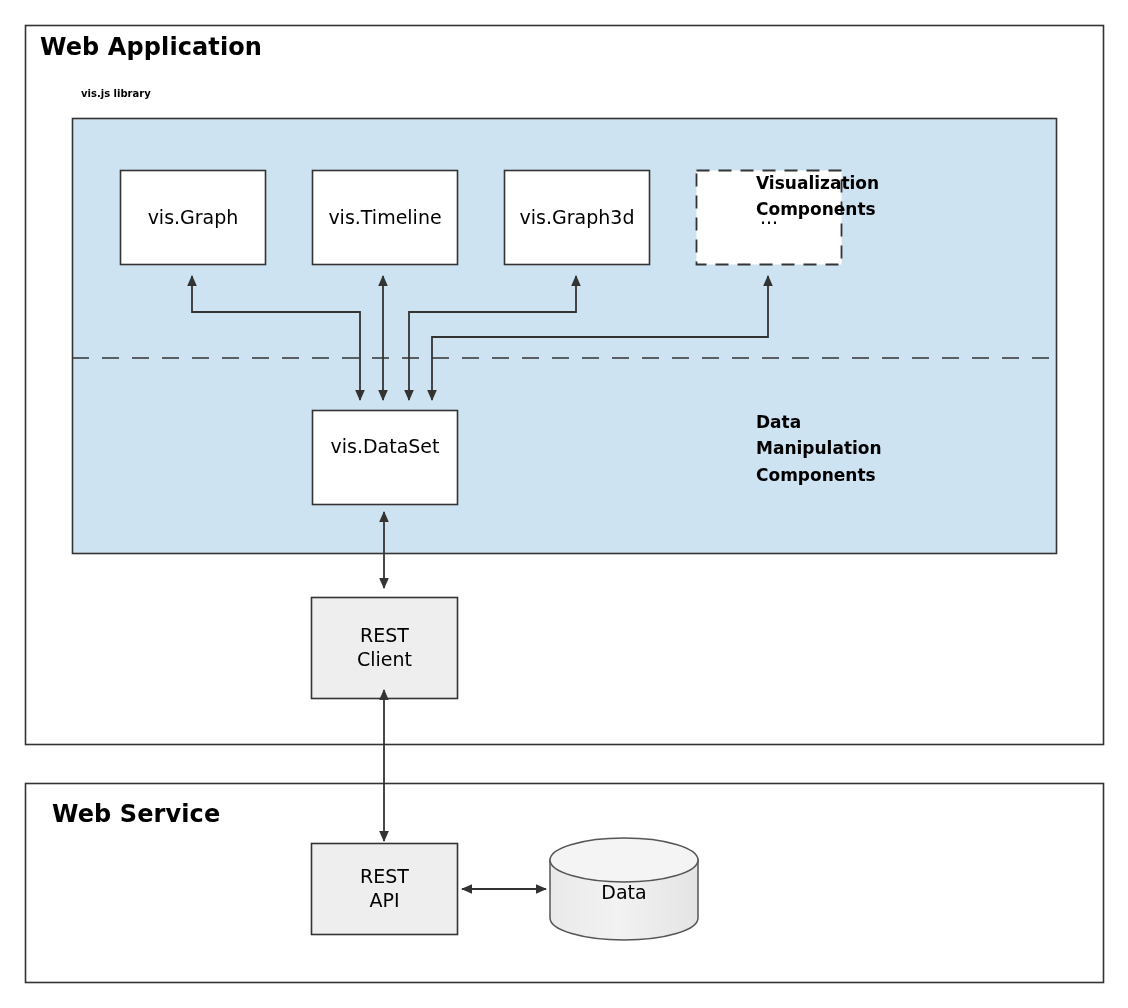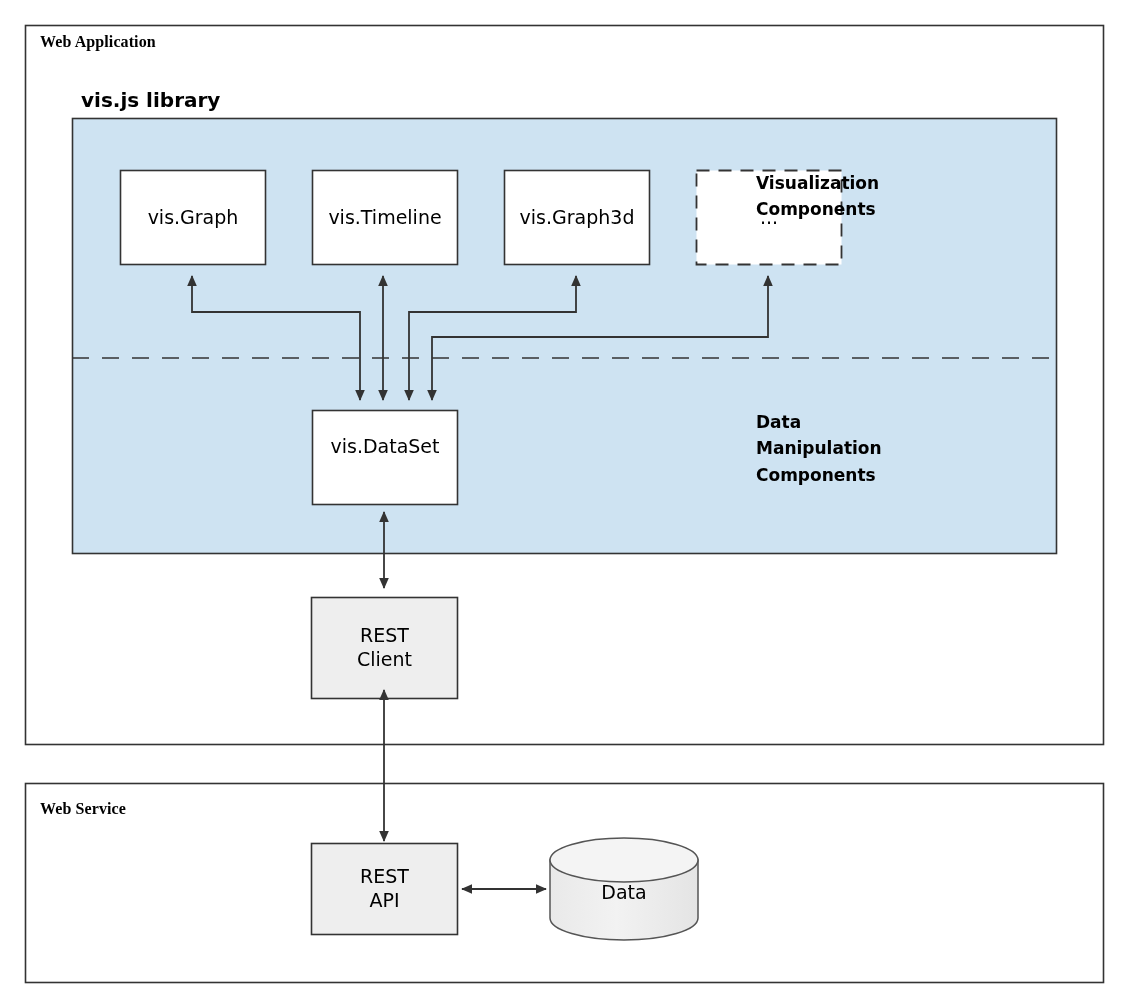--- a/index.html
+++ b/index.html
@@ -4,25 +4,25 @@
 <style>
   html,body{margin:0;padding:0;background:#ffffff;}
   body{
     width:1128px;height:1008px;position:relative;overflow:hidden;
     font-family:"DejaVu Sans","Liberation Sans",sans-serif;
   }
   .stage{position:absolute;inset:0;}
   svg.diagram{position:absolute;left:0;top:0;width:1128px;height:1008px;}
 
   .frame-title{
-    position:absolute;font-weight:bold;font-size:16px;color:#000;
-    letter-spacing:0.1px;white-space:nowrap;font-family:Liberation Serif, serif;
+    position:absolute;font-weight:bold;font-size:24px;color:#000;
+    letter-spacing:0.1px;white-space:nowrap;
   }
   .sub-title{
-    position:absolute;font-weight:bold;font-size:20px;color:#000;white-space:nowrap;
+    position:absolute;font-weight:bold;font-size:10px;color:#000;white-space:nowrap;
   }
   .band-label{
     position:absolute;font-weight:bold;font-size:17px;color:#000;
     line-height:1.55;white-space:pre-line;
   }
   .node-label{
     position:absolute;display:flex;align-items:center;justify-content:center;
     font-size:19px;color:#000;text-align:center;line-height:1.25;
     white-space:pre-line;pointer-events:none;
   }
@@ -80,21 +80,21 @@
 
     <path d="M 462 889 L 546 889" fill="none" stroke="#333333" stroke-width="1.8" marker-start="url(#arrow)" marker-end="url(#arrow)"></path>
 
     <g>
       <path d="M 550 860 L 550 918 A 74 22 0 0 0 698 918 L 698 860 Z" fill="url(#cylBody)" stroke="#555555" stroke-width="1.5"></path>
       <ellipse cx="624" cy="860" rx="74" ry="22" fill="#f4f4f4" stroke="#555555" stroke-width="1.5"></ellipse>
     </g>
   </svg>
 
   <div class="frame-title" style="left:40px;top:33px;">Web Application</div>
-  <div class="frame-title" style="left:40px;top:800px;">Web Service</div>
+  <div class="frame-title" style="left:52px;top:800px;">Web Service</div>
 
   <div class="sub-title" style="left:81px;top:88px;">vis.js library</div>
 
   <div class="band-label" style="left:756px;top:170px;width:262px;">Visualization
 Components</div>
   <div class="band-label" style="left:756px;top:409px;width:262px;">Data
 Manipulation
 Components</div>
 
   <div class="node-label" style="left:312px;top:170px;width:146px;height:95px;">vis.Timeline</div>

